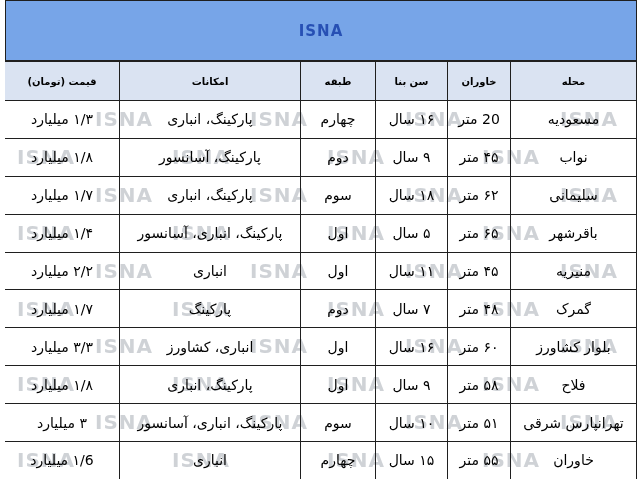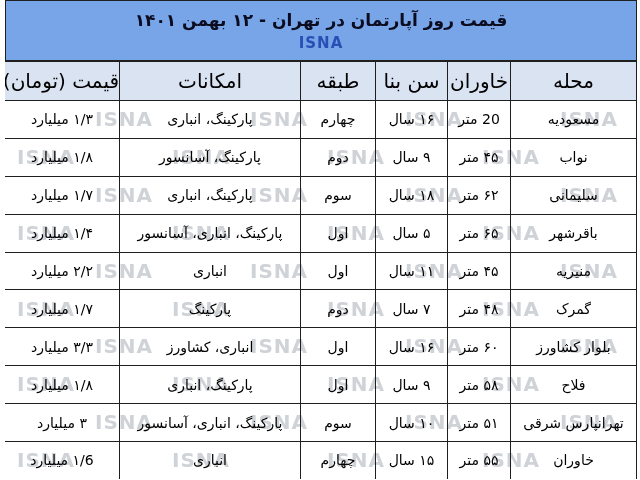--- a/index.html
+++ b/index.html
@@ -85,41 +85,40 @@
     text-align:center;
     vertical-align:middle;
     white-space:nowrap;
     overflow:hidden;
     color:#000;
   }
   thead tr{height:39px;}
   tbody tr{height:37.9px;}
   th{
     background:var(--header-bg);
-    font-size:20px;
-    font-weight:400;
+    font-size:10px;
+    font-weight:700;
   }
   td{
     background:transparent;
     font-size:14px;
     font-weight:500;
   }
   col.c-neighborhood{width:126px;}
   col.c-area{width:63px;}
   col.c-age{width:72px;}
   col.c-floor{width:75px;}
   col.c-amenities{width:181px;}
   col.c-price{width:115px;}
 </style>
 </head>
 <body>
 
 <div class="sheet">
   <div class="title-bar">
-    <div class="title">قیمت روز آپارتمان در تهران - ۱۲ بهمن ۱۴۰۱</div>
     <div class="source">ISNA</div>
   </div>
   <div class="table-wrap">
     <div class="watermarks" id="wm">
         <span style="left: 90px; top: 46px;">ISNA</span>
         <span style="left: 245px; top: 46px;">ISNA</span>
         <span style="left: 400px; top: 46px;">ISNA</span>
         <span style="left: 555px; top: 46px;">ISNA</span>
         <span style="left: 12px; top: 83.9px;">ISNA</span>
         <span style="left: 167px; top: 83.9px;">ISNA</span>

